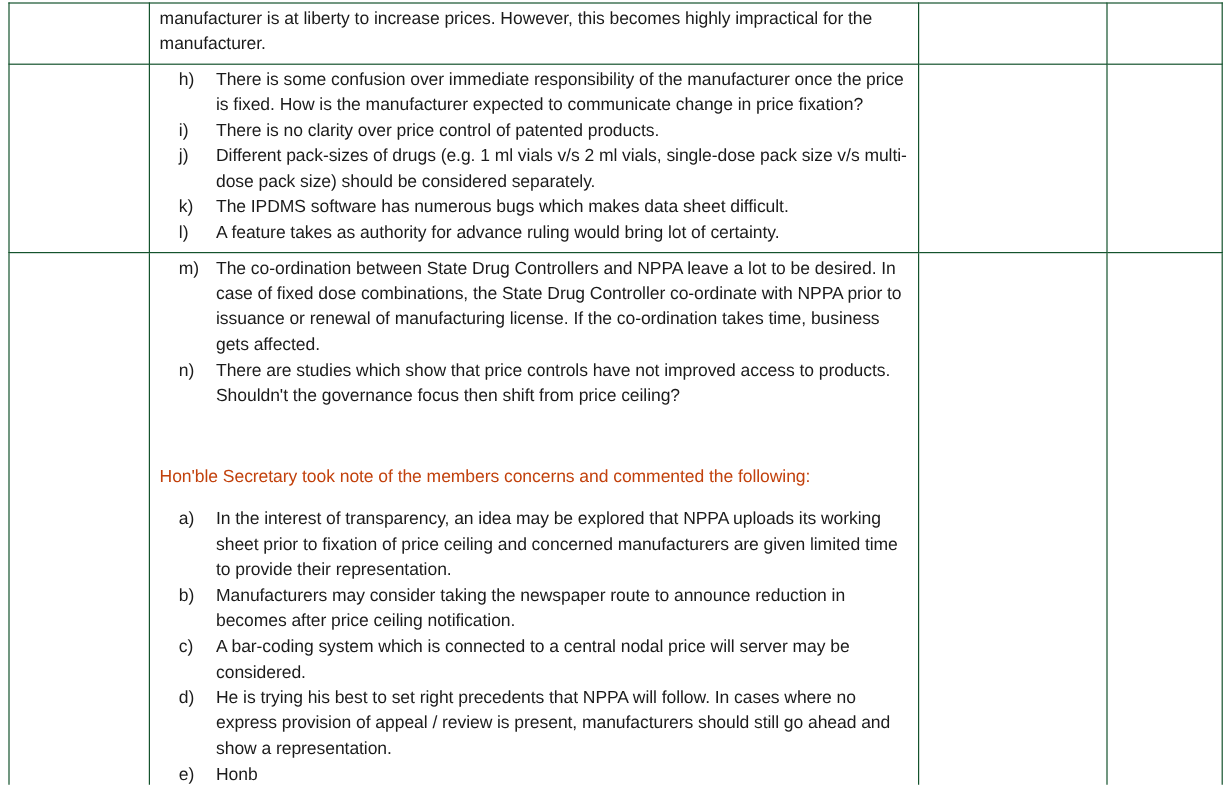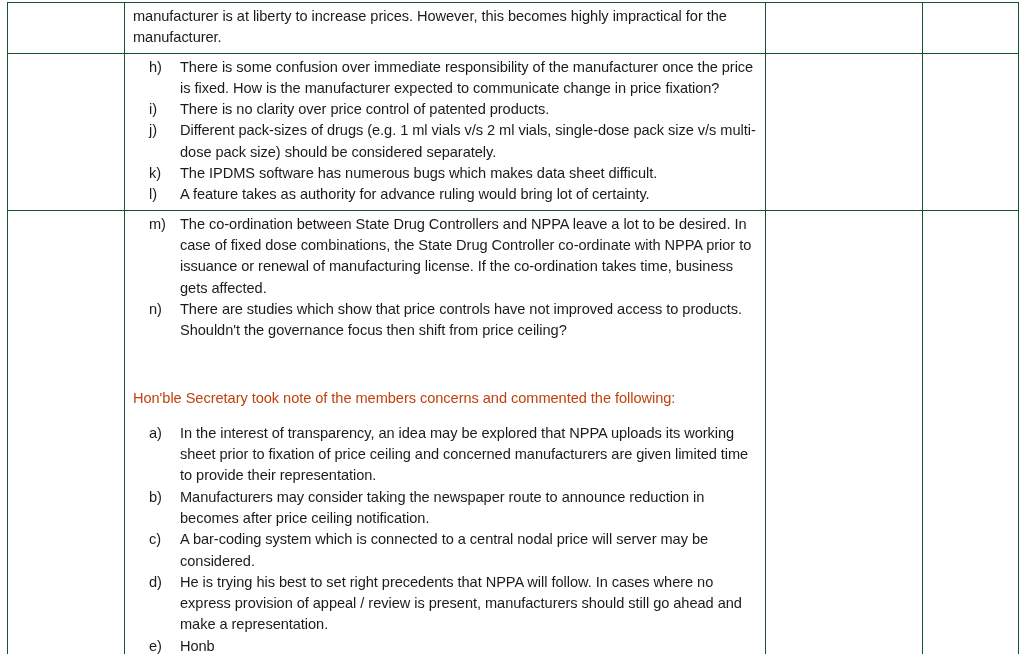--- a/index.html
+++ b/index.html
@@ -212,21 +212,21 @@
               <li>
                 <span class="marker">b)</span>
                 <span class="item-text">Manufacturers may consider taking the newspaper route to announce reduction in becomes after price ceiling notification.</span>
               </li>
               <li>
                 <span class="marker">c)</span>
                 <span class="item-text">A bar-coding system which is connected to a central nodal price will server may be considered.</span>
               </li>
               <li>
                 <span class="marker">d)</span>
-                <span class="item-text">He is trying his best to set right precedents that NPPA will follow. In cases where no express provision of appeal / review is present, manufacturers should still go ahead and make a representation.</span>
+                <span class="item-text">He is trying his best to set right precedents that NPPA will follow. In cases where no express provision of appeal / review is present, manufacturers should still go ahead and show a representation.</span>
               </li>
               <li>
                 <span class="marker">e)</span>
                 <span class="item-text">Honb</span>
               </li>
             </ol>
 
           </div>
         </td>
         <td>

